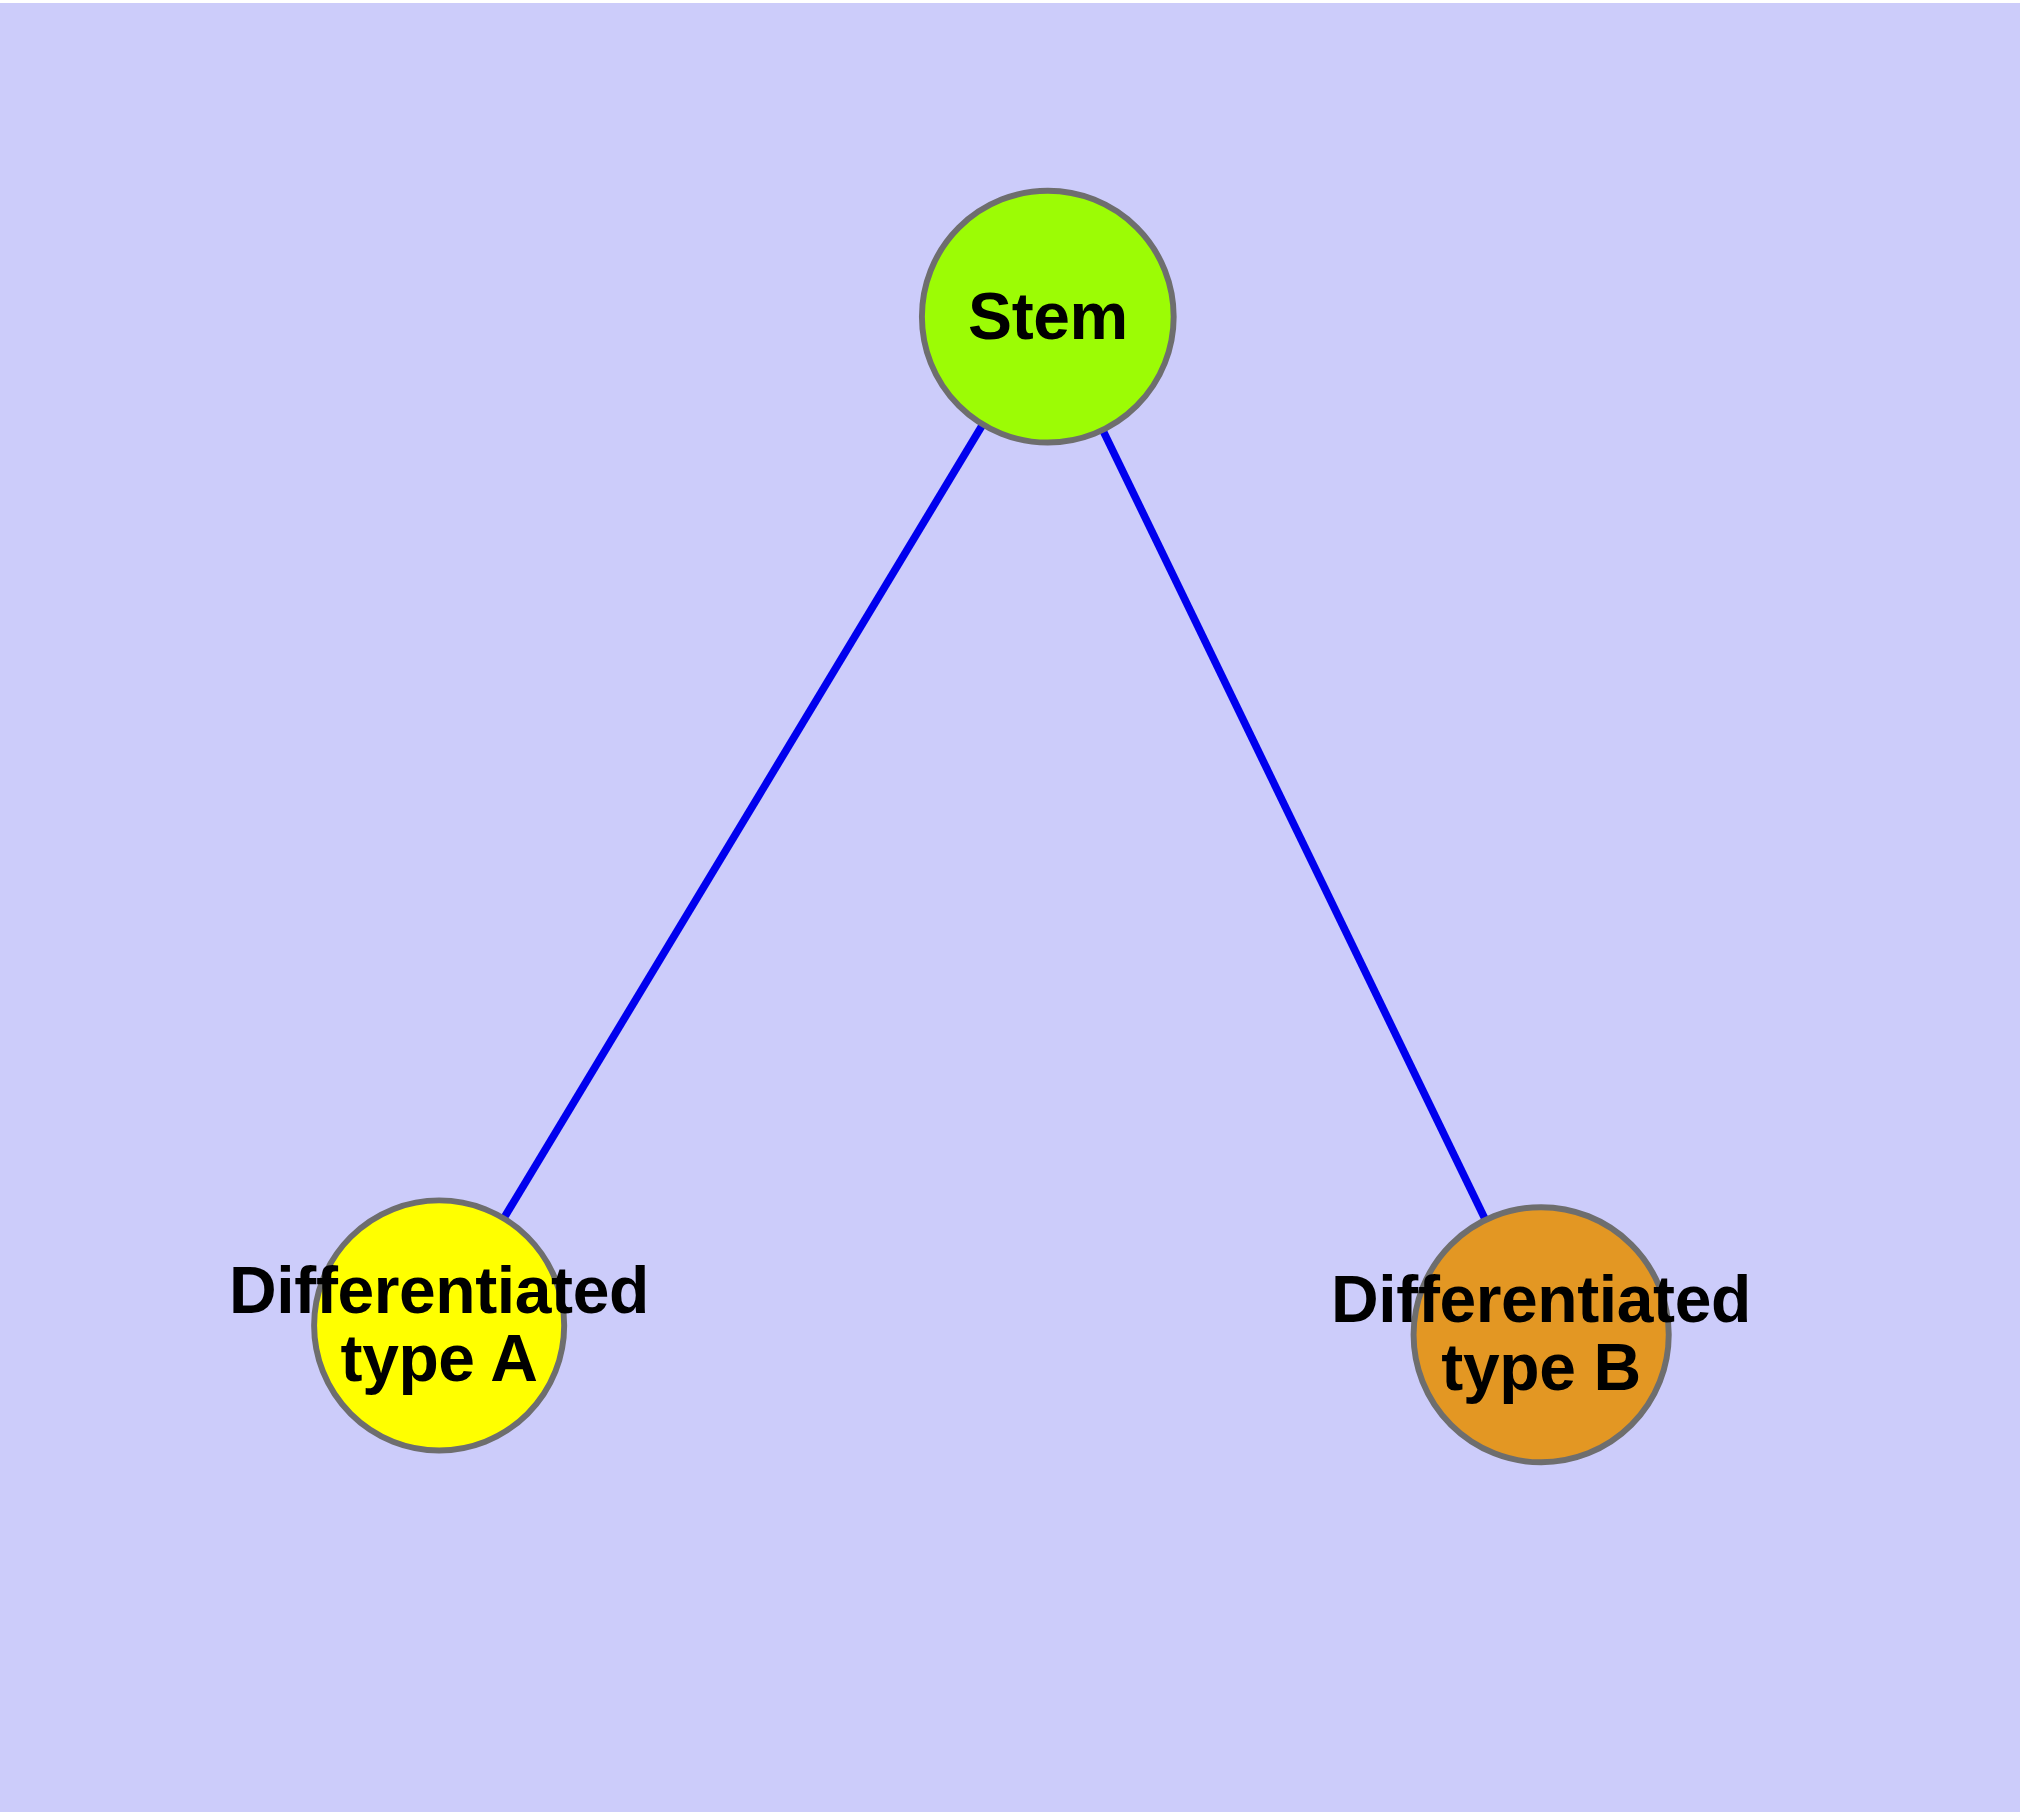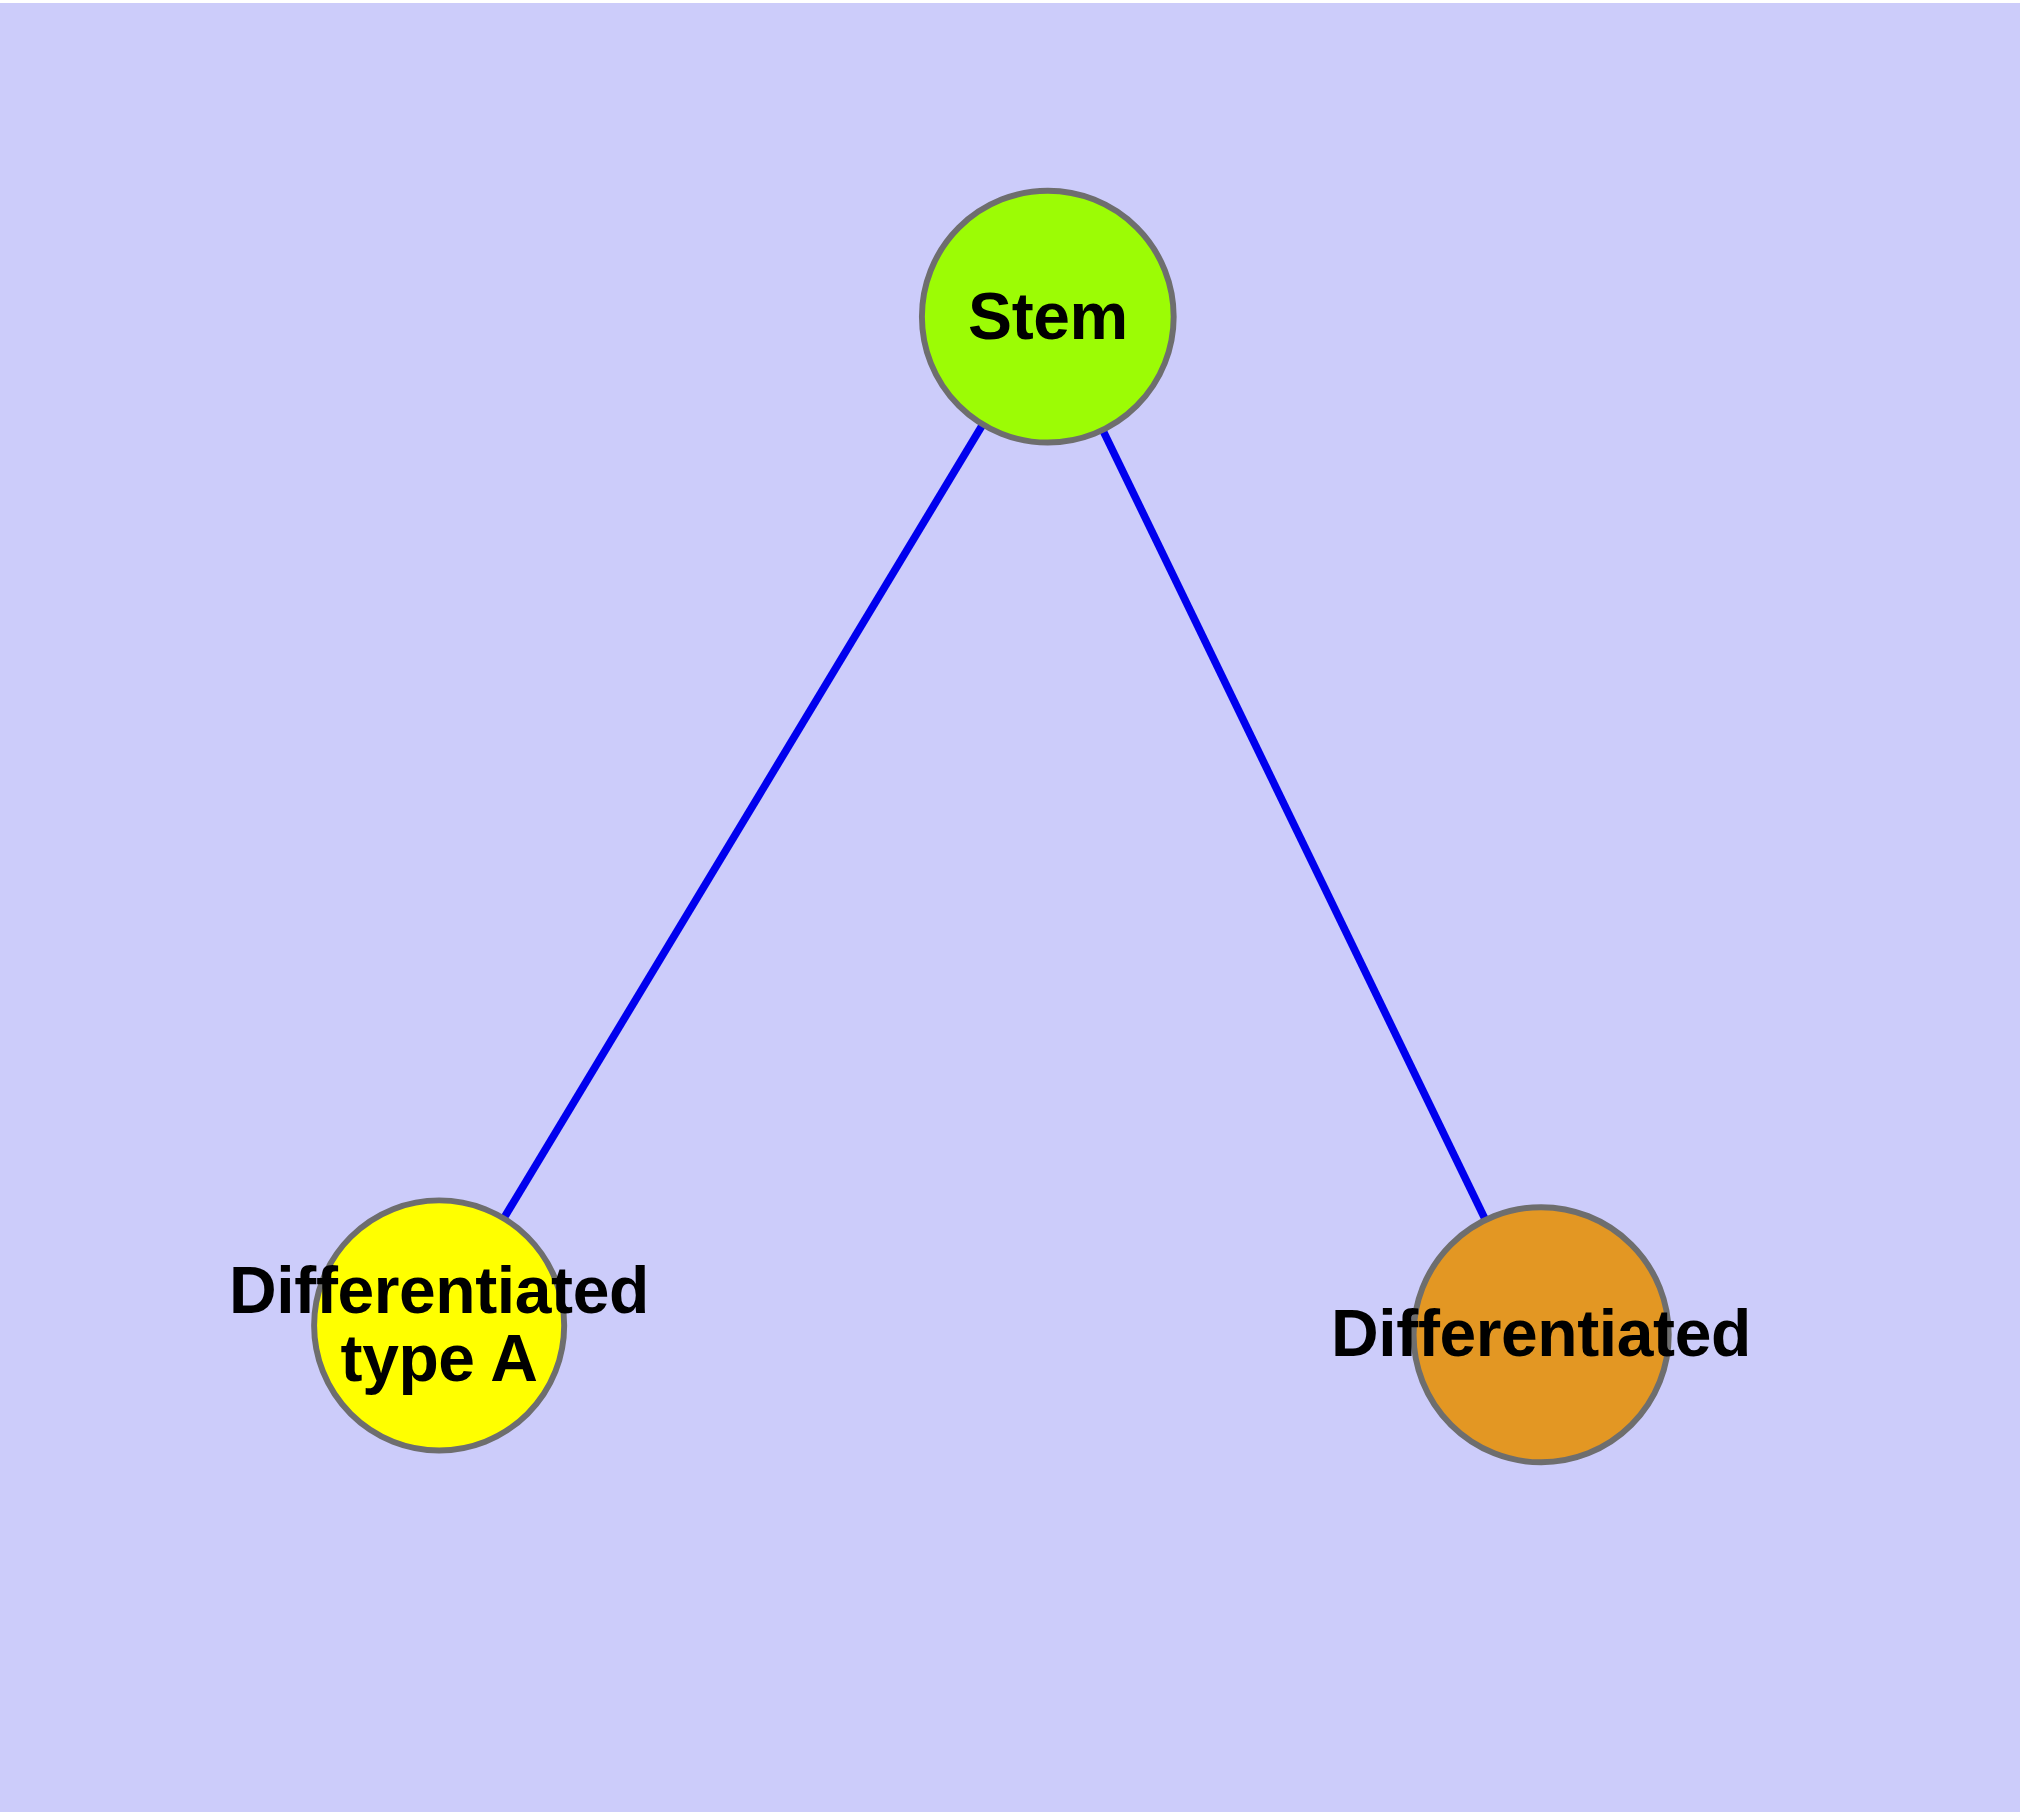--- a/index.html
+++ b/index.html
@@ -60,18 +60,18 @@
       <g id="nodes-layer">
           <circle cx="1236" cy="370" r="148.5" fill="#9cfc05" stroke="#6e6e6e" stroke-width="7"></circle>
           <circle cx="518" cy="1560" r="147.5" fill="#ffff00" stroke="#6e6e6e" stroke-width="7"></circle>
           <circle cx="1818" cy="1571" r="150.5" fill="#e39723" stroke="#6e6e6e" stroke-width="7"></circle>
         </g>
     </svg>
 
     <div id="labels-layer">
         <div class="node-label" style="left: 1048px; top: 314px; color: rgb(0, 0, 0);"><span>Stem</span></div>
         <div class="node-label" style="left: 439px; top: 1322px; color: rgb(0, 0, 0);"><span>Differentiated</span><br><span>type A</span></div>
-        <div class="node-label" style="left: 1541px; top: 1331px; color: rgb(0, 0, 0);"><span>Differentiated</span><br></div>
+        <div class="node-label" style="left: 1541px; top: 1331px; color: rgb(0, 0, 0);"><span>Differentiated</span><br><span>type B</span></div>
       </div>
 
   </div>
 </div>
 
 
 </body></html>

